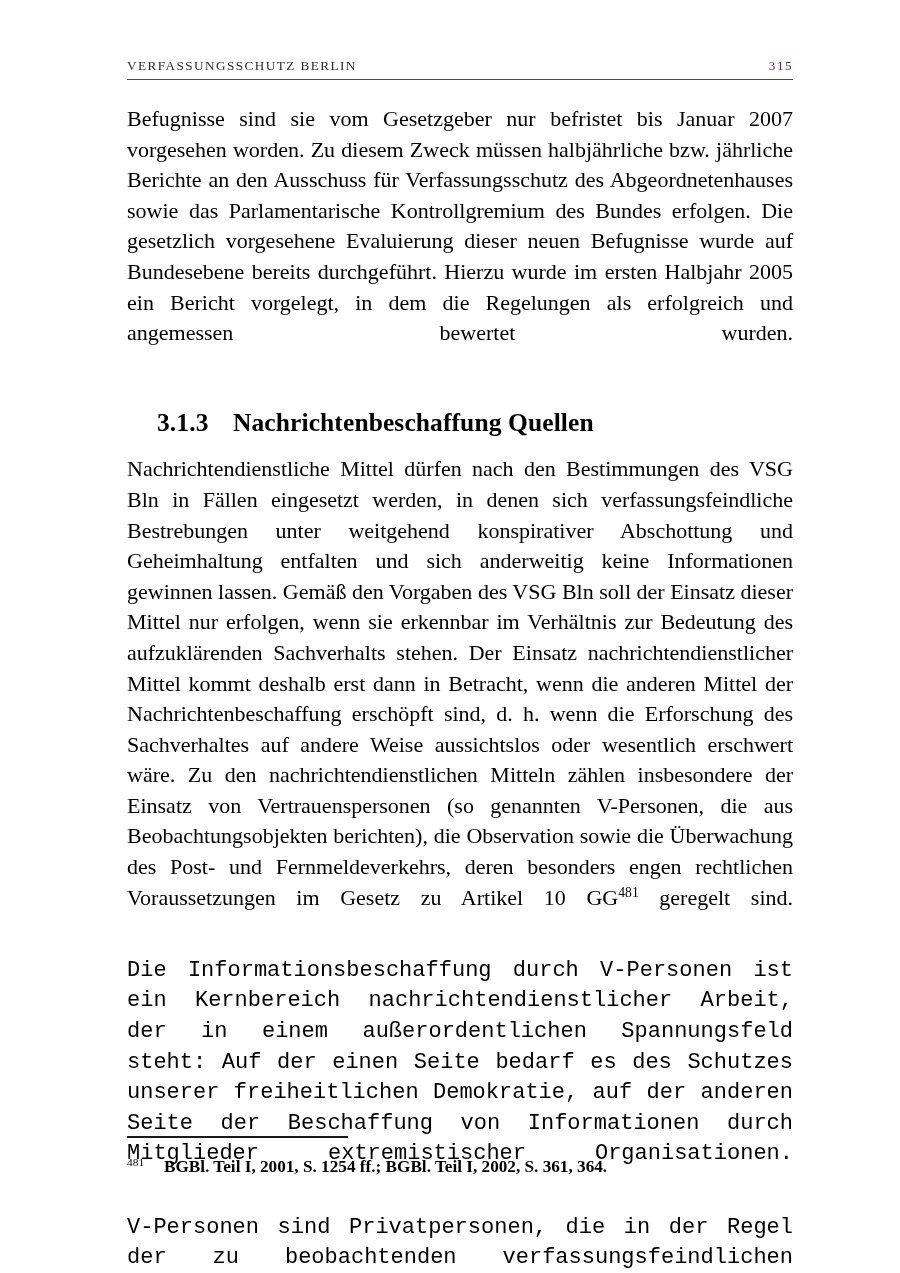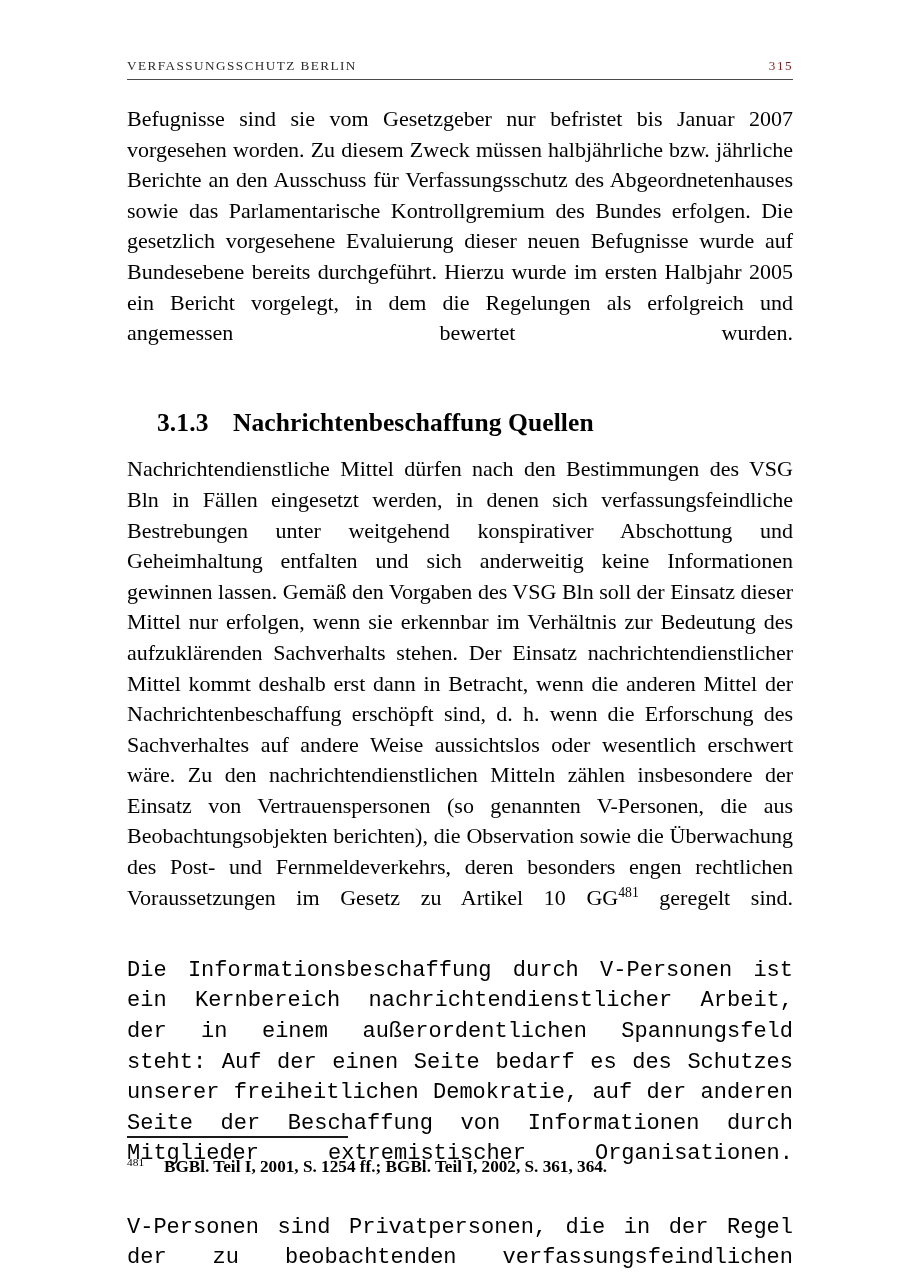--- a/index.html
+++ b/index.html
@@ -42,21 +42,21 @@
     font-size: 13.2px;
     letter-spacing: 1.45px;
     color: #2b2b2b;
     text-transform: uppercase;
     white-space: nowrap;
   }
   .running-head-folio {
     font-family: "Liberation Serif", "DejaVu Serif", serif;
     font-size: 13.2px;
     letter-spacing: 1.45px;
-    color: #7f1d1d;
+    color: #4c1d95;
   }
 
   
   .column {
     position: absolute;
     left: 127px;
     top: 104px;
     width: 666px;
   }
 

